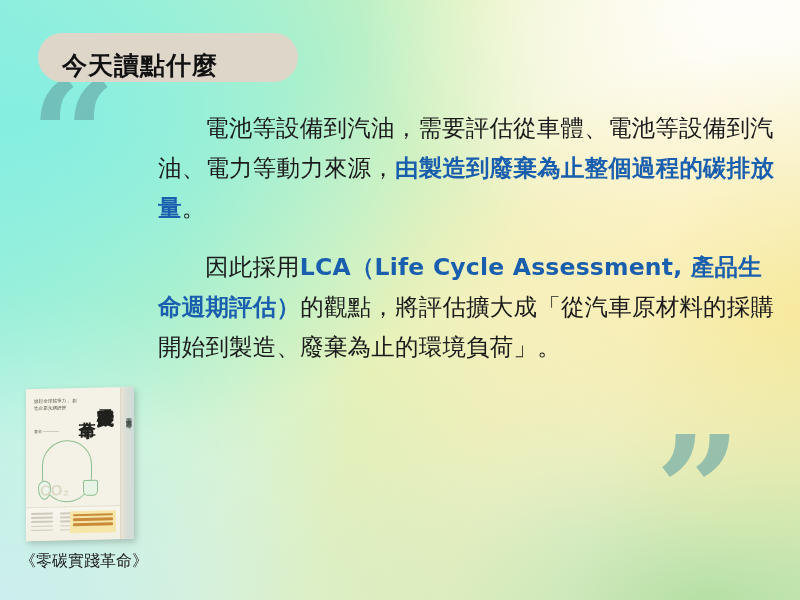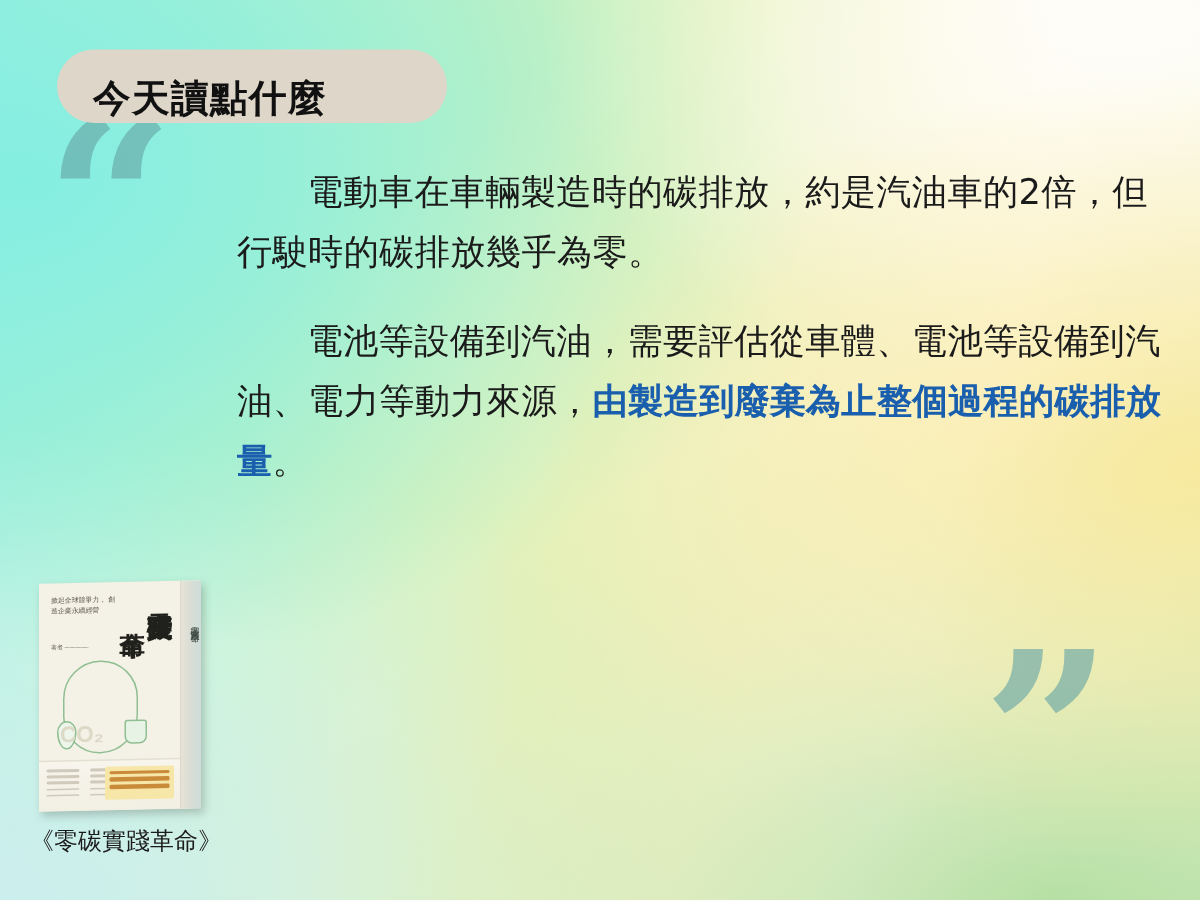--- a/index.html
+++ b/index.html
@@ -169,28 +169,28 @@
   <div class="quote-open">“</div>
 
   <div class="quote-close">”</div>
 
   <div id="title-badge">
     <span class="badge-text">今天讀點什麼</span>
   </div>
 
   <div id="body-copy">
 
-    <p>
-      <span>電動車在車輛製造時的碳排放，約是汽油車的2倍，但行駛時的碳排放幾乎為零。</span>
-    </p>
 
     <p>
       <span>電池等設備到汽油，需要評估從車體、電池等設備到汽油、電力等動力來源，</span><span class="hl">由製造到廢棄為止整個過程的碳排放量</span><span>。</span>
     </p>
 
+    <p>
+      <span>因此採用</span><span class="hl">LCA（Life Cycle Assessment, 產品生命週期評估）</span><span>的觀點，將評估擴大成「從汽車原材料的採購開始到製造、廢棄為止的環境負荷」。</span>
+    </p>
 
   </div>
 
   <div id="book-figure">
 
     <div id="book-cover">
 
       <div class="cov-sub">掀起全球競爭力，
 創造企業永續經營</div>
 

